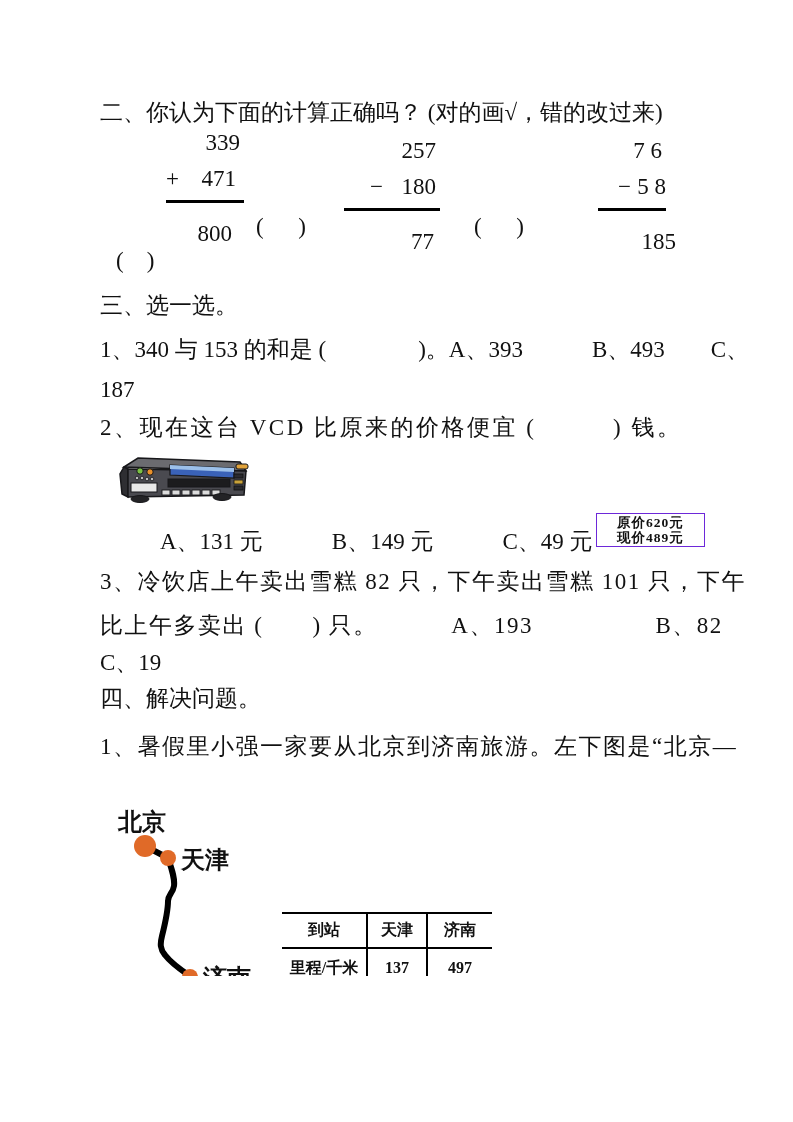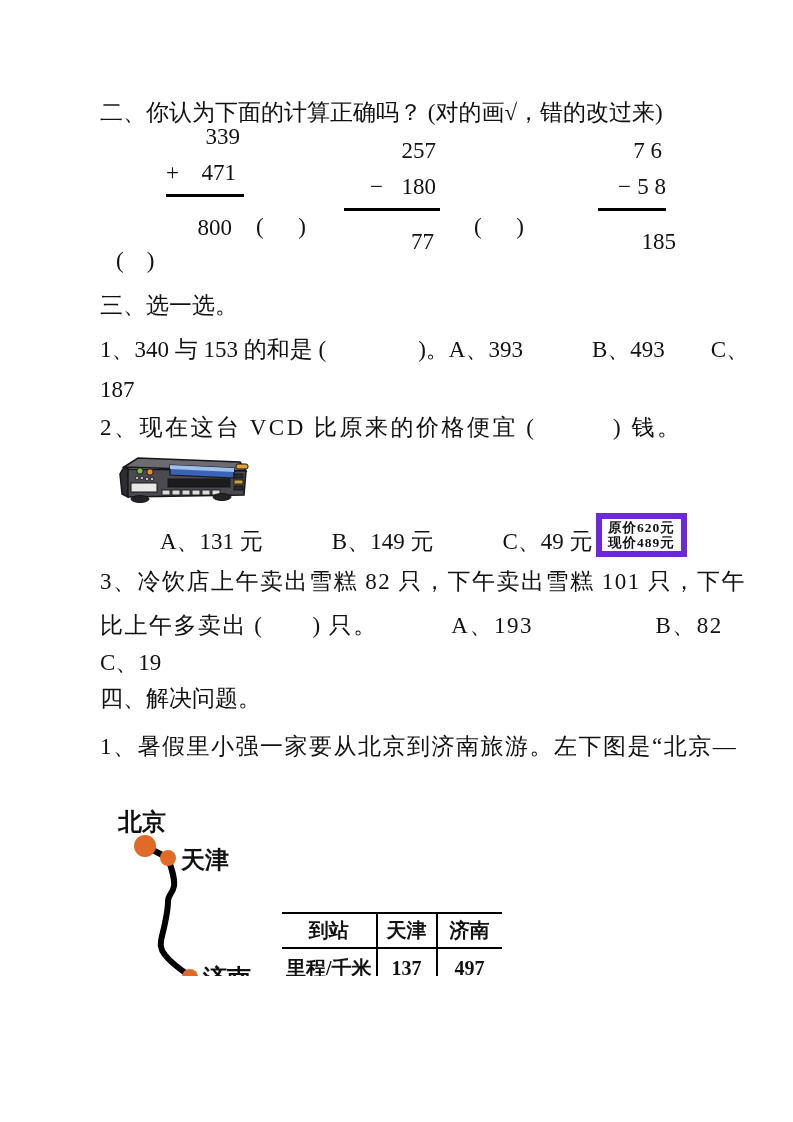--- a/index.html
+++ b/index.html
@@ -16,49 +16,49 @@
   .ls2{letter-spacing:2.5px;}
   
   .arith{position:absolute;font-size:23px;}
   .arith .a-top{text-align:right;height:36px;padding-right:4px;}
   .arith .a-mid{display:flex;justify-content:space-between;height:30px;}
   .arith .a-rule{border-top:3px solid #000;margin-top:4px;}
   .arith .a-res{text-align:right;padding-top:18px;}
   .parens{position:absolute;font-size:23px;white-space:pre;}
   
   .price-tag{
-    position:absolute;left:596px;top:513px;border:6px solid #6d28d9;
-    padding:1px 6px;background:#fff;text-align:left;
+    position:absolute;left:596px;top:513px;border:1px solid #6d28d9;
+    padding:1px 20px;background:#fff;text-align:left;
   }
   .price-tag div{
     font-size:13.5px;line-height:15px;font-weight:700;letter-spacing:1px;white-space:pre;
   }
   
   .mileage{position:absolute;left:282px;top:912px;}
   .mileage table{border-collapse:collapse;}
   .mileage td{
-    font-size:20px;font-weight:700;text-align:center;padding:0 4px;
+    font-size:16px;font-weight:700;text-align:center;padding:0 4px;
     font-family:"Liberation Serif","DejaVu Serif",serif;white-space:nowrap;
   }
   .mileage tr.r1 td{height:33px;border-top:2px solid #000;border-bottom:2px solid #000;}
   .mileage tr.r2 td{height:38px;border-bottom:4px solid #a16207;}
   .mileage td.vsep{border-left:2px solid #000;}
   .mileage td.c1{min-width:76px;}
   .mileage td.c2{min-width:50px;}
   .mileage td.c3{min-width:56px;}
   svg text{font-family:"Liberation Serif","DejaVu Serif",serif;}
 </style>
 </head>
 <body>
 
 <div class="page">
 
   <div class="line" style="top:98px">二、你认为下面的计算正确吗？ (对的画√，错的改过来)</div>
 
-  <div class="arith" style="left:166px;top:124px;width:78px">
+  <div class="arith" style="left:166px;top:130px;width:78px">
     <div class="a-top">339</div>
     <div class="a-mid">
       <span>+</span>
       <span style="padding-right:8px">471</span>
     </div>
     <div class="a-rule"></div>
     <div class="a-res" style="padding-right:12px">800</div>
   </div>
   <div class="parens" style="left:256px;top:214px">(      )</div>
 

